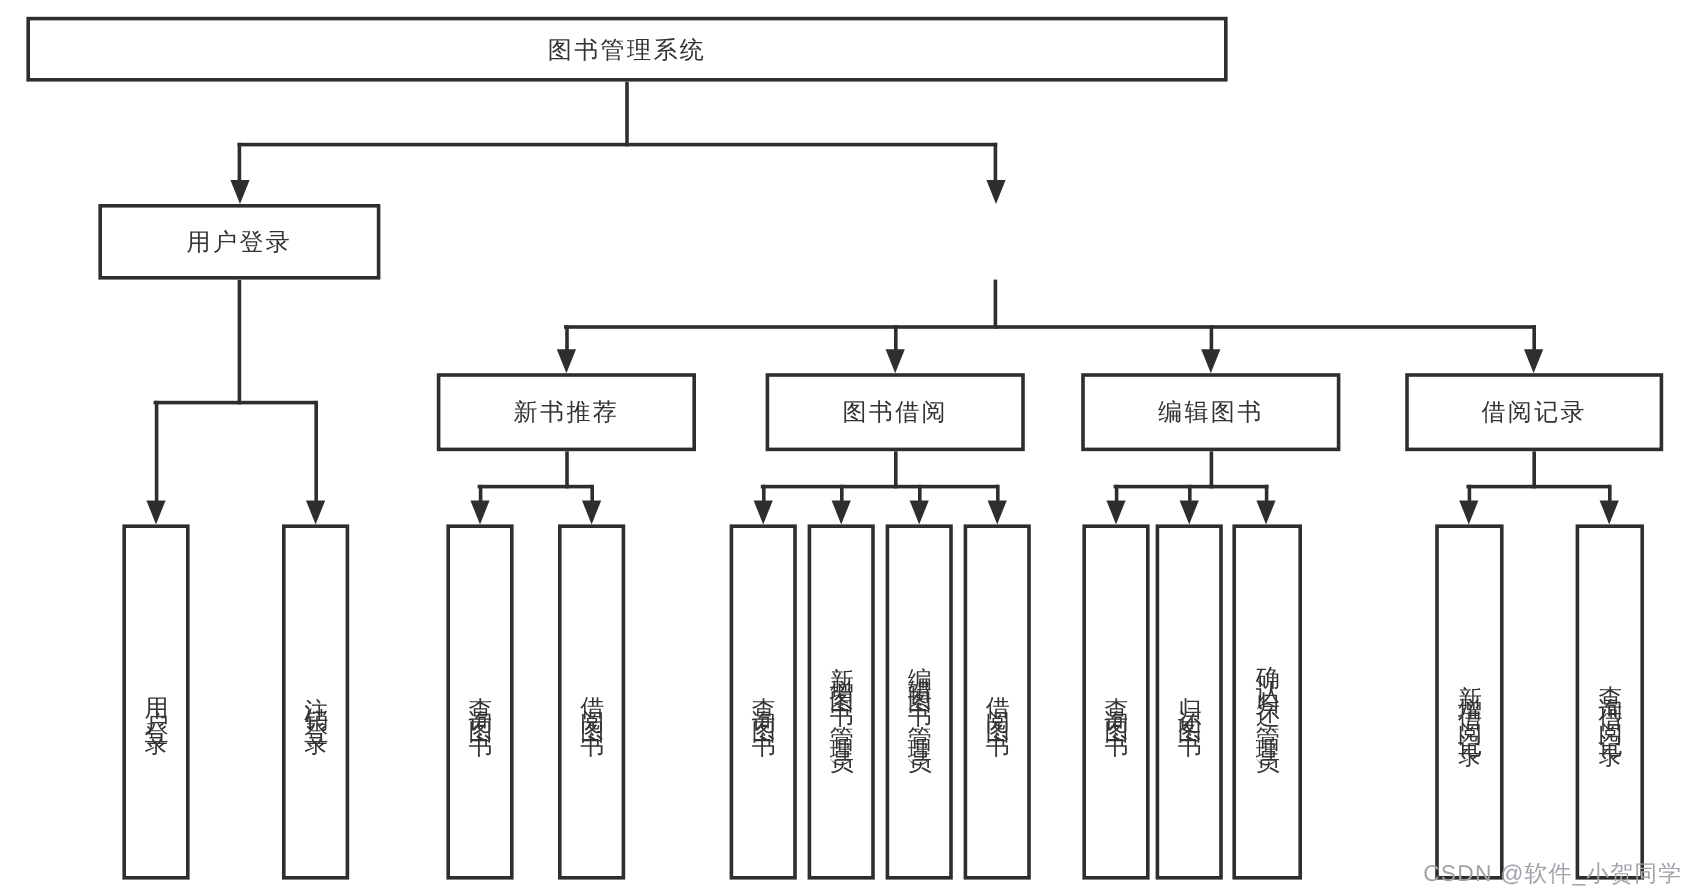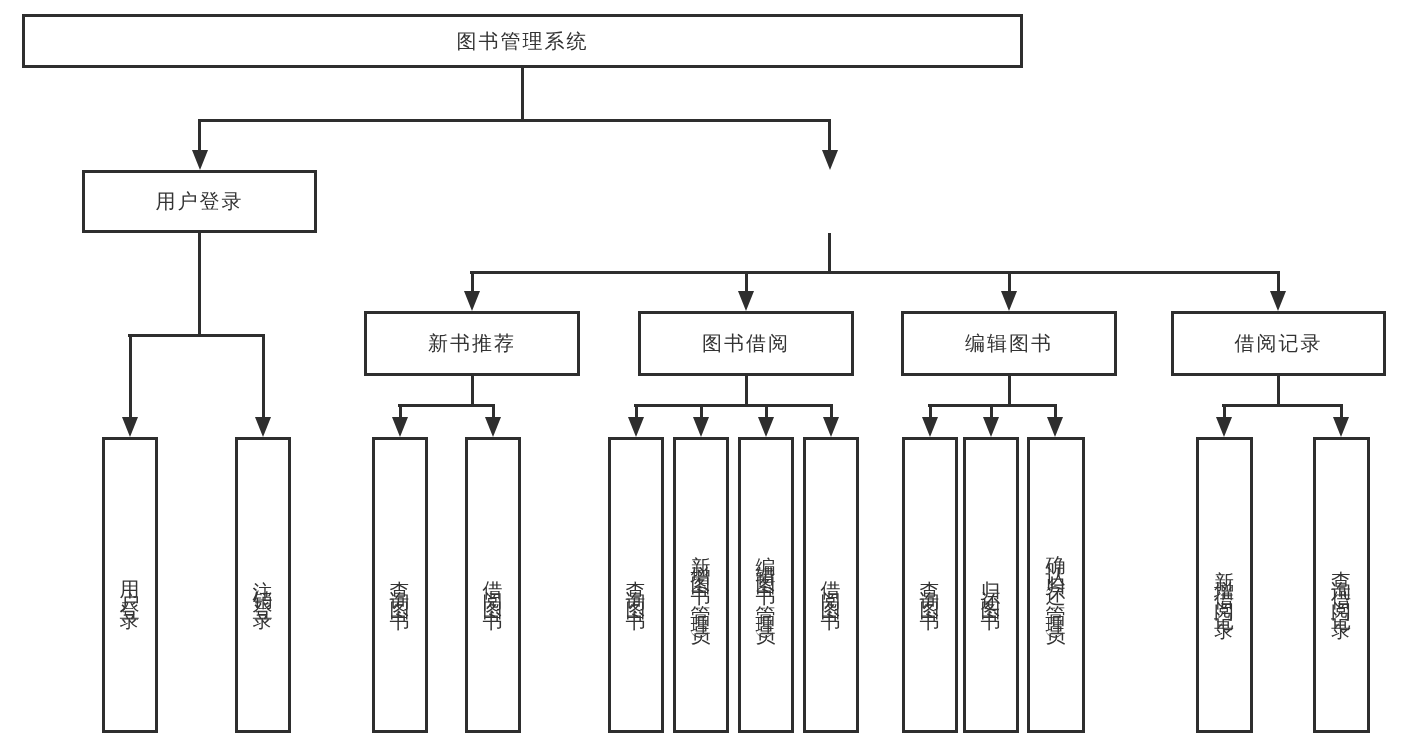--- a/index.html
+++ b/index.html
@@ -165,14 +165,15 @@
     <span class="vlabel">确认归还（管理员）</span>
   </div>
 
   <div class="node vnode" style="left:1196px;top:437px;width:57px;height:296px;">
     <span class="vlabel">新增借阅记录</span>
   </div>
   <div class="node vnode" style="left:1313px;top:437px;width:57px;height:296px;">
     <span class="vlabel">查询借阅记录</span>
   </div>
 
+  <div class="watermark">CSDN @软件_小贺同学</div>
 
 </div>
 
 </body></html>

